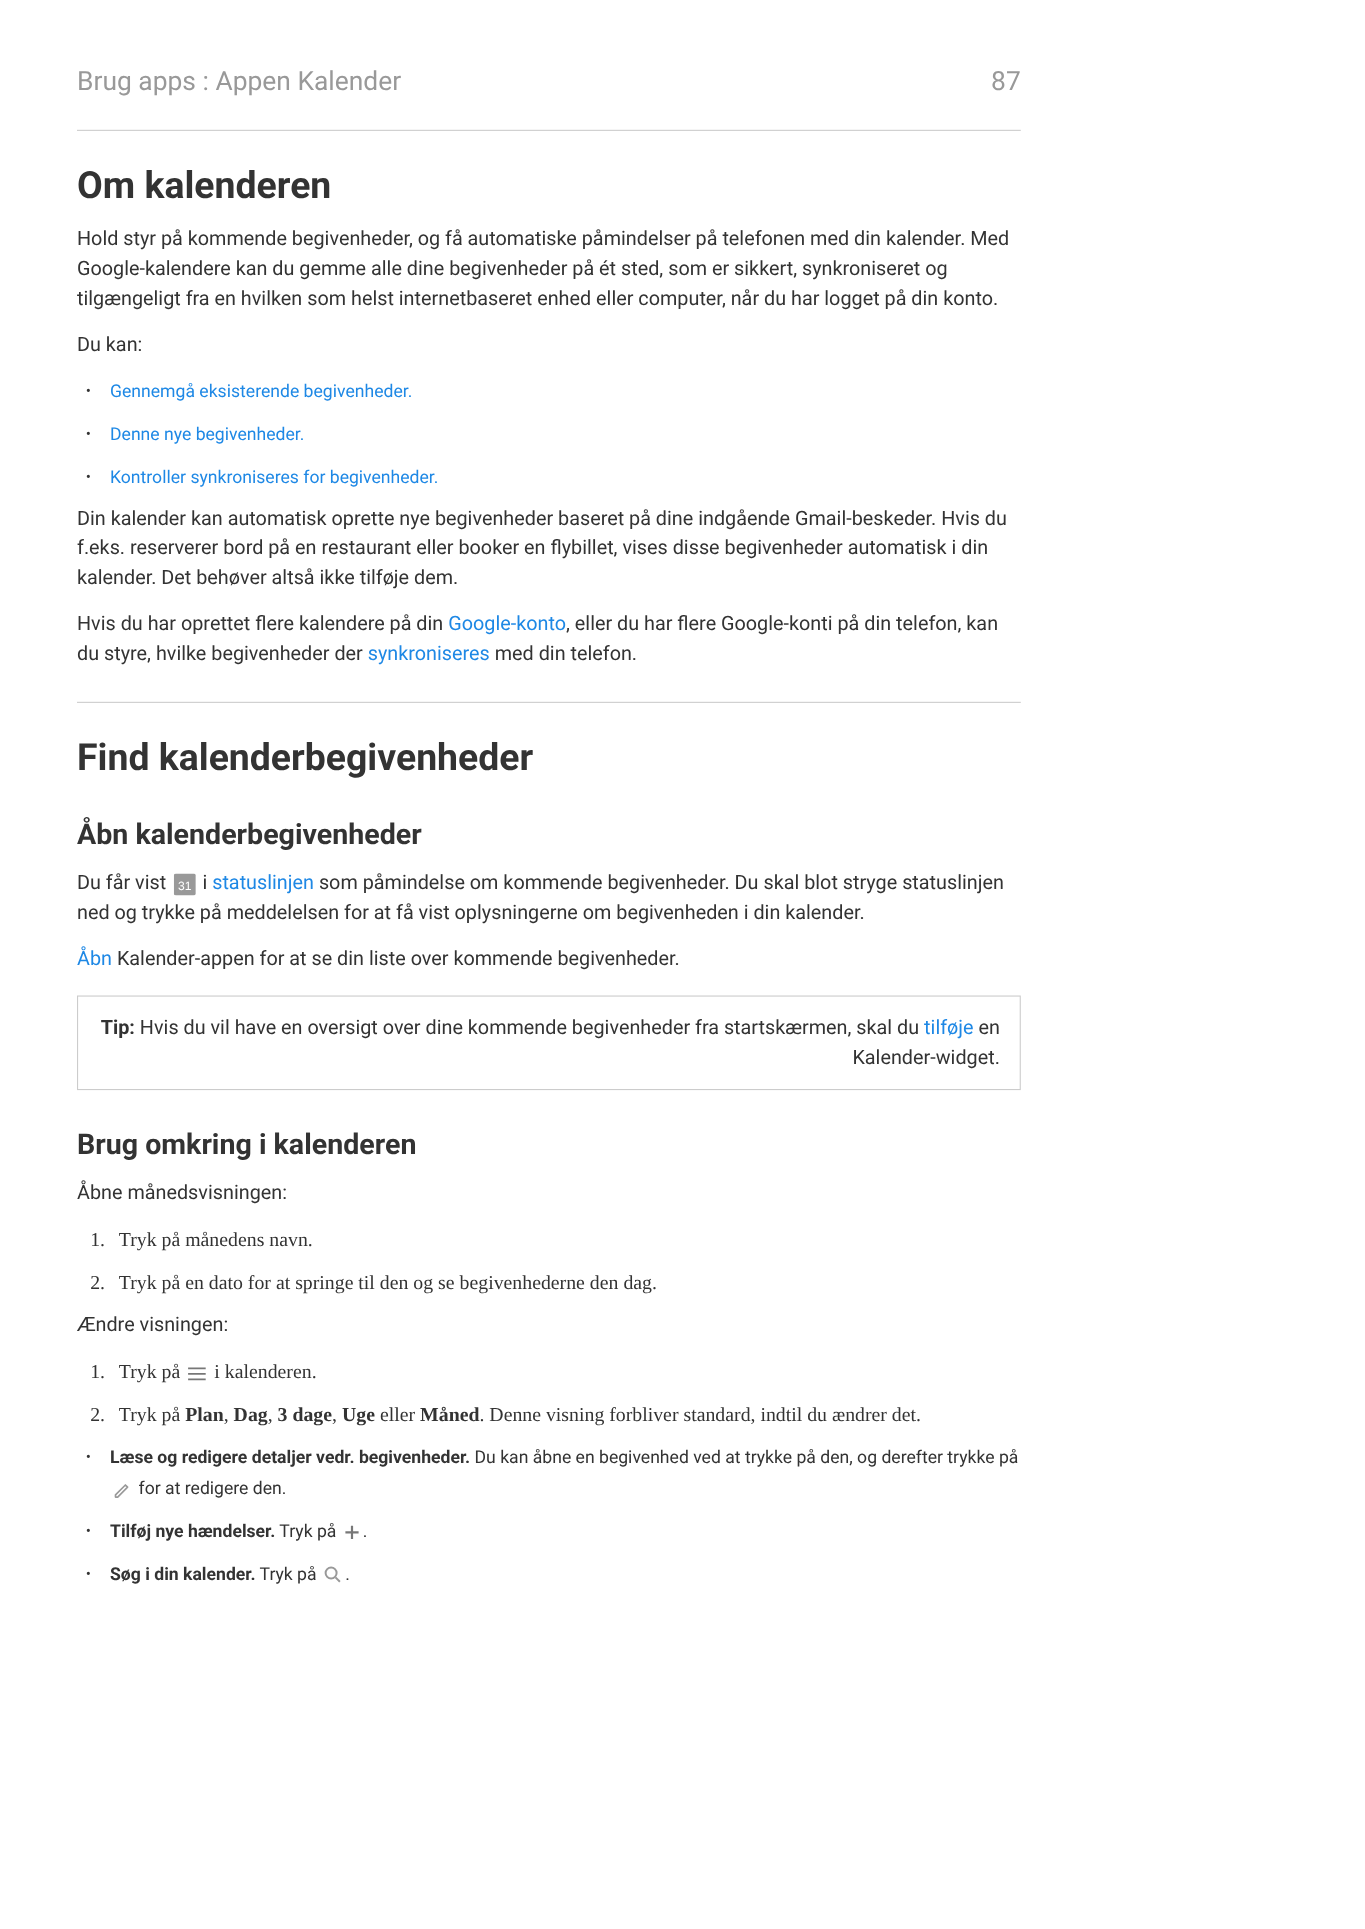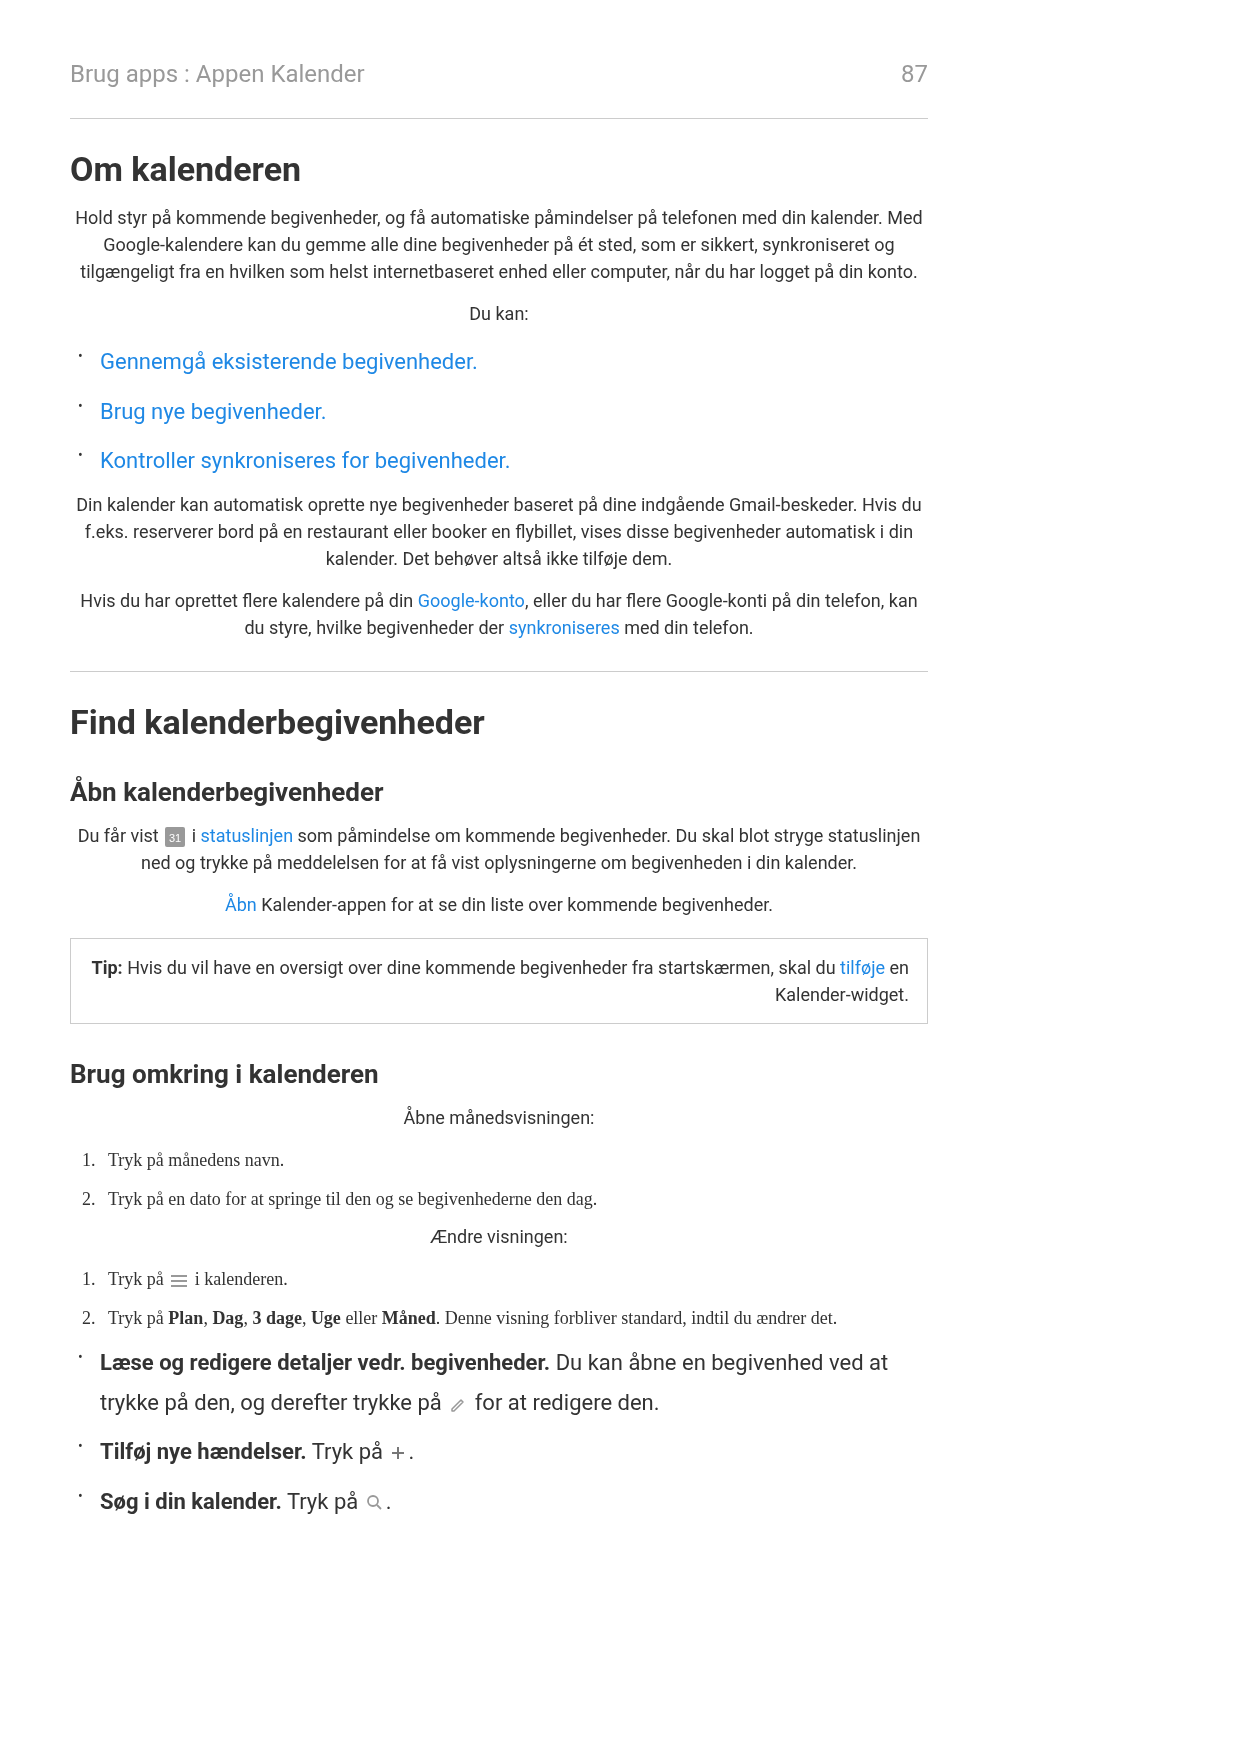--- a/index.html
+++ b/index.html
@@ -39,29 +39,28 @@
     font-size: 26px;
     font-weight: 700;
     color: #333;
     margin: 35px 0 15px 0;
   }
   p {
     font-size: 18px;
     line-height: 1.5;
     margin: 10px 0 15px 0;
     color: #333;
-    text-align: center;
   }
   ul.bullets {
     list-style: none;
     padding: 0;
     margin: 10px 0;
   }
   ul.bullets li {
-    font-size: 22px;
+    font-size: 16px;
     line-height: 1.8;
     padding-left: 30px;
     position: relative;
     margin-bottom: 10px;
   }
   ul.bullets li::before {
     content: "•";
     position: absolute;
     left: 8px;
     font-size: 14px;
@@ -111,21 +110,21 @@
   <hr class="sep">
 
   <h1>Om kalenderen</h1>
 
   <p>Hold styr på kommende begivenheder, og få automatiske påmindelser på telefonen med din kalender. Med Google-kalendere kan du gemme alle dine begivenheder på ét sted, som er sikkert, synkroniseret og tilgængeligt fra en hvilken som helst internetbaseret enhed eller computer, når du har logget på din konto.</p>
 
   <p>Du kan:</p>
 
   <ul class="bullets">
     <li><a href="#" class="link">Gennemgå eksisterende begivenheder.</a></li>
-    <li><a href="#" class="link">Brug nye begivenheder.</a></li>
+    <li><a href="#" class="link">Denne nye begivenheder.</a></li>
     <li><a href="#" class="link">Kontroller synkroniseres for begivenheder.</a></li>
   </ul>
 
   <p>Din kalender kan automatisk oprette nye begivenheder baseret på dine indgående Gmail-beskeder. Hvis du f.eks. reserverer bord på en restaurant eller booker en flybillet, vises disse begivenheder automatisk i din kalender. Det behøver altså ikke tilføje dem.</p>
 
   <p>
     <span>Hvis du har oprettet flere kalendere på din </span><a href="#" class="link">Google-konto</a><span>, eller du har flere Google-konti på din telefon, kan du styre, hvilke begivenheder der </span><a href="#" class="link">synkroniseres</a><span> med din telefon.</span>
   </p>
 
   <hr class="sep">

